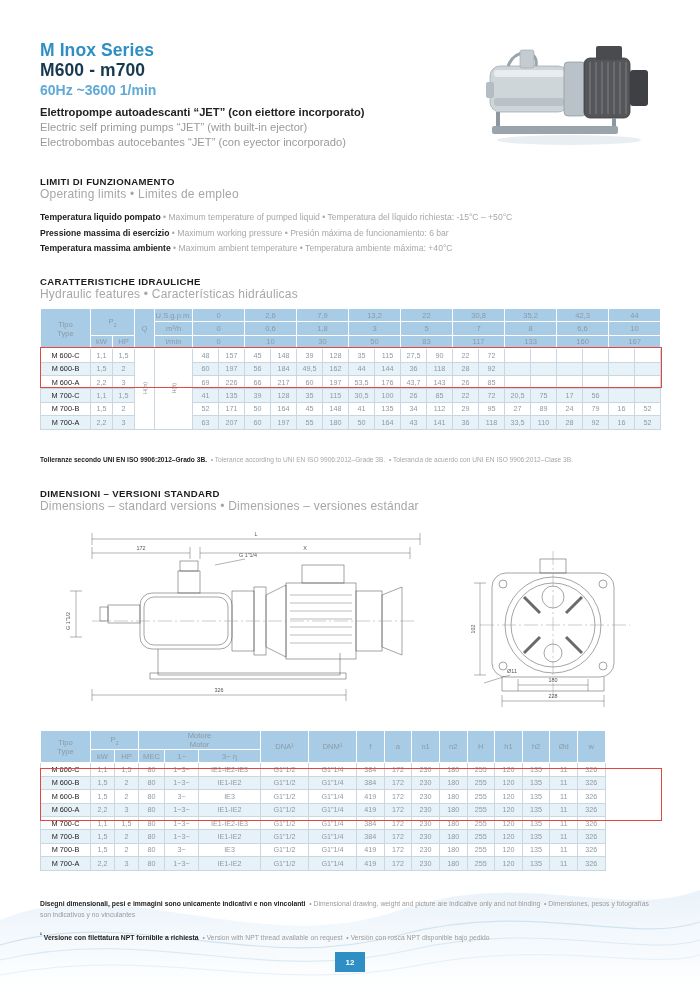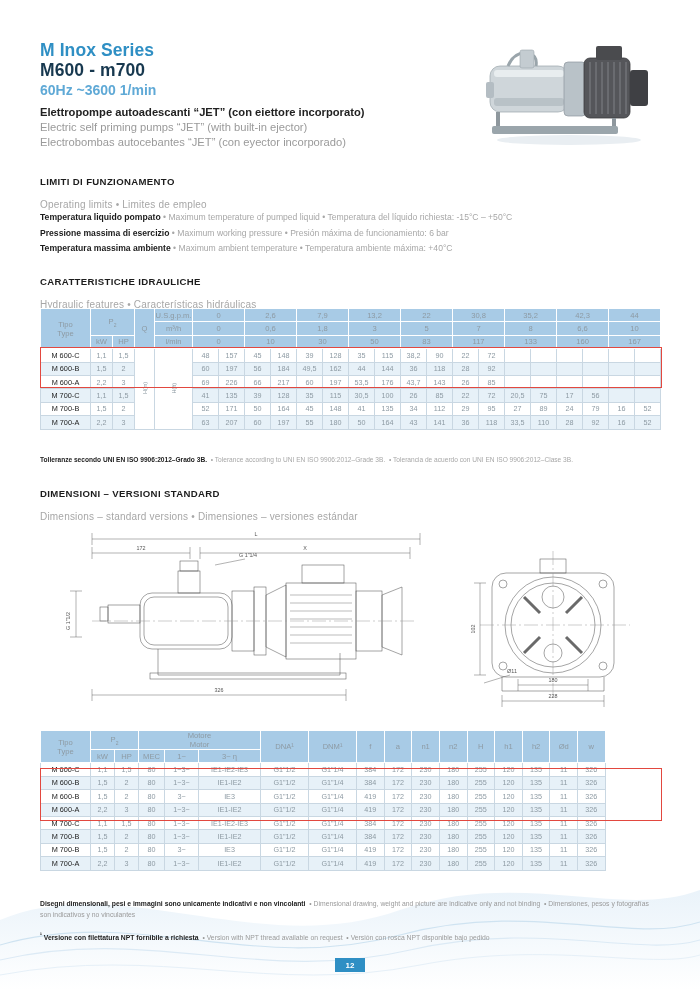--- a/index.html
+++ b/index.html
@@ -21,21 +21,21 @@
   .h-dark{color:#17384f;font-weight:bold;font-size:17.5px;line-height:20px;letter-spacing:.1px;}
   .h-sub{color:#5fa9d6;font-weight:bold;font-size:14px;line-height:19px;margin-top:1px;}
   .h-it{color:#222;font-weight:bold;font-size:11.2px;line-height:15px;margin-top:5px;}
   .h-en,.h-es{color:#9a9a9a;font-size:11.2px;line-height:14.5px;}
 
   .photo{position:absolute;right:24px;top:32px;width:212px;height:120px;z-index:2;}
 
   
   .sec{position:absolute;left:40px;z-index:3;}
   .sec-t{font-size:9.6px;font-weight:bold;color:#1c1c1c;letter-spacing:.35px;}
-  .sec-s{font-size:10px;color:#a7a7a7;margin-top:12px;letter-spacing:.2px;}
+  .sec-s{font-size:12px;color:#a7a7a7;margin-top:0;letter-spacing:.2px;}
 
   .limits{position:absolute;left:40px;top:210px;z-index:3;}
   .lim-row{font-size:8.6px;line-height:15.5px;color:#a7a7a7;white-space:nowrap;}
   .lim-row b{color:#1c1c1c;font-size:8.6px;}
 
   
   table{border-collapse:collapse;table-layout:fixed;}
   .tbl{position:absolute;z-index:3;font-size:7.2px;}
   .tbl td,.tbl th{border:1px solid #fff;padding:0;text-align:center;
                    vertical-align:middle;font-weight:normal;}
@@ -50,21 +50,21 @@
 
   .tol{position:absolute;left:40px;z-index:3;font-size:6.6px;color:#a7a7a7;white-space:nowrap;}
   .tol b{color:#1c1c1c;}
 
   .drawing{position:absolute;left:40px;top:525px;width:620px;height:185px;z-index:2;}
 
   .foot{position:absolute;left:40px;z-index:4;font-size:6.8px;color:#9a9a9a;line-height:11px;}
   .foot b{color:#1c1c1c;}
 
   .pagenum{position:absolute;left:50%;transform:translateX(-50%);bottom:18px;
-           width:30px;height:14px;background:#2f8fc4;color:#fff;font-size:8px;
+           width:30px;height:20px;background:#2f8fc4;color:#fff;font-size:8px;
            font-weight:bold;display:flex;align-items:center;justify-content:center;z-index:5;}
   .hm{font-size:5.4px;color:#8d9aa3;}
 </style>
 </head>
 <body>
 
 <div class="page">
 
   <svg class="waves" viewBox="0 0 700 140" preserveAspectRatio="none">
     <defs>
@@ -227,21 +227,21 @@
           <td class="hm" rowspan="6"><span style="writing-mode:vertical-rl;transform:rotate(180deg);font-size:5.4px">H(m)</span></td>
           <td class="hm" rowspan="6"><span style="writing-mode:vertical-rl;transform:rotate(180deg);font-size:5.4px">H(ft)</span></td>
           <td>48</td>
           <td>157</td>
           <td>45</td>
           <td>148</td>
           <td>39</td>
           <td>128</td>
           <td>35</td>
           <td>115</td>
-          <td>38,2</td>
+          <td>27,5</td>
           <td>90</td>
           <td>22</td>
           <td>72</td>
           <td></td>
           <td></td>
           <td></td>
           <td></td>
           <td></td>
           <td></td>
         </tr>

